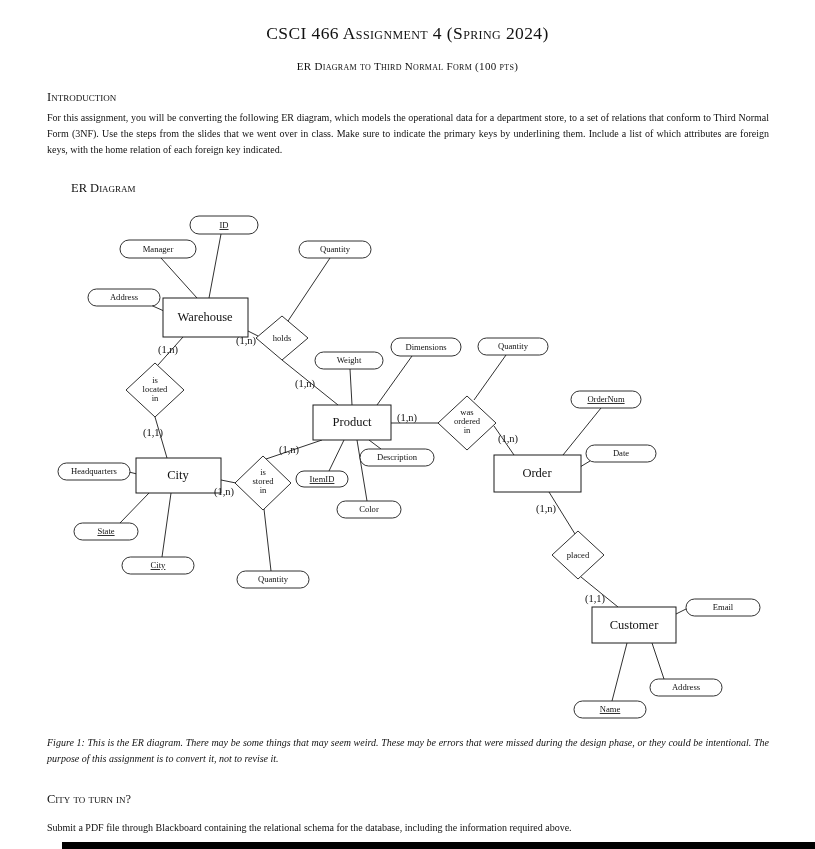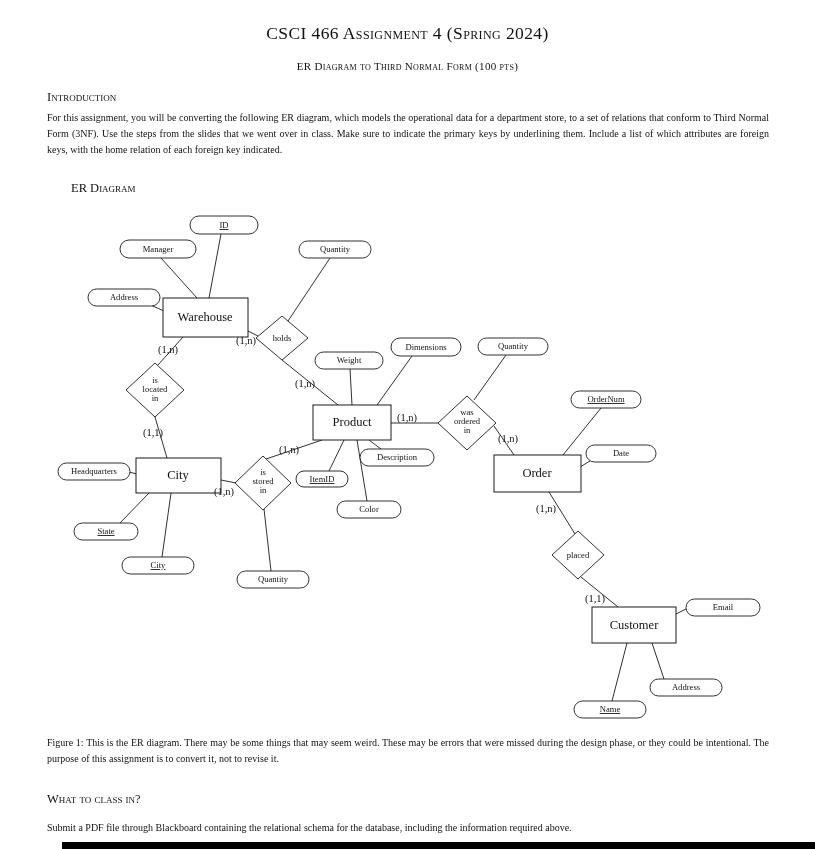--- a/index.html
+++ b/index.html
@@ -27,21 +27,21 @@
     font-size: 12.5px; font-variant: small-caps;
   }
   .body-text {
     position: absolute; left: 47px; width: 722px;
     font-size: 10px; line-height: 16.2px;
     text-align: justify; margin: 0;
   }
   #intro-heading   { top: 90px; }
   #intro-body      { top: 110px; }
   #er-heading      { top: 181px; margin-left: 24px; }
-  #figure-caption  { top: 735px; }
+  #figure-caption  { top: 735px; font-style: italic; }
   #turnin-heading  { top: 792px; }
   #turnin-body     { top: 820px; }
   #diagram-svg { position: absolute; left: 0; top: 0; }
   .bottom-bar {
     position: absolute; left: 62px; top: 842px;
     width: 753px; height: 7px; background: #000000;
   }
   
   .ebox { fill: #ffffff; stroke: #1a1a1a; stroke-width: 1; }
   .abox { fill: #ffffff; stroke: #1a1a1a; stroke-width: 0.9; }
@@ -234,17 +234,17 @@
       <text class="clabel" x="289" y="453">(1,n)</text>
       <text class="clabel" x="224" y="495">(1,n)</text>
       <text class="clabel" x="508" y="442">(1,n)</text>
       <text class="clabel" x="546" y="512">(1,n)</text>
       <text class="clabel" x="595" y="602">(1,1)</text>
     </g>
   </svg>
 
   <p class="body-text" id="figure-caption">Figure 1: This is the ER diagram. There may be some things that may seem weird. These may be errors that were missed during the design phase, or they could be intentional. The purpose of this assignment is to convert it, not to revise it.</p>
 
-  <div class="section-heading" id="turnin-heading">What to class in?</div>
+  <div class="section-heading" id="turnin-heading">City to turn in?</div>
   <p class="body-text" id="turnin-body">Submit a PDF file through Blackboard containing the relational schema for the database, including the information required above.</p>
 
   <div class="bottom-bar"></div>
 </div>
 
 </body></html>

